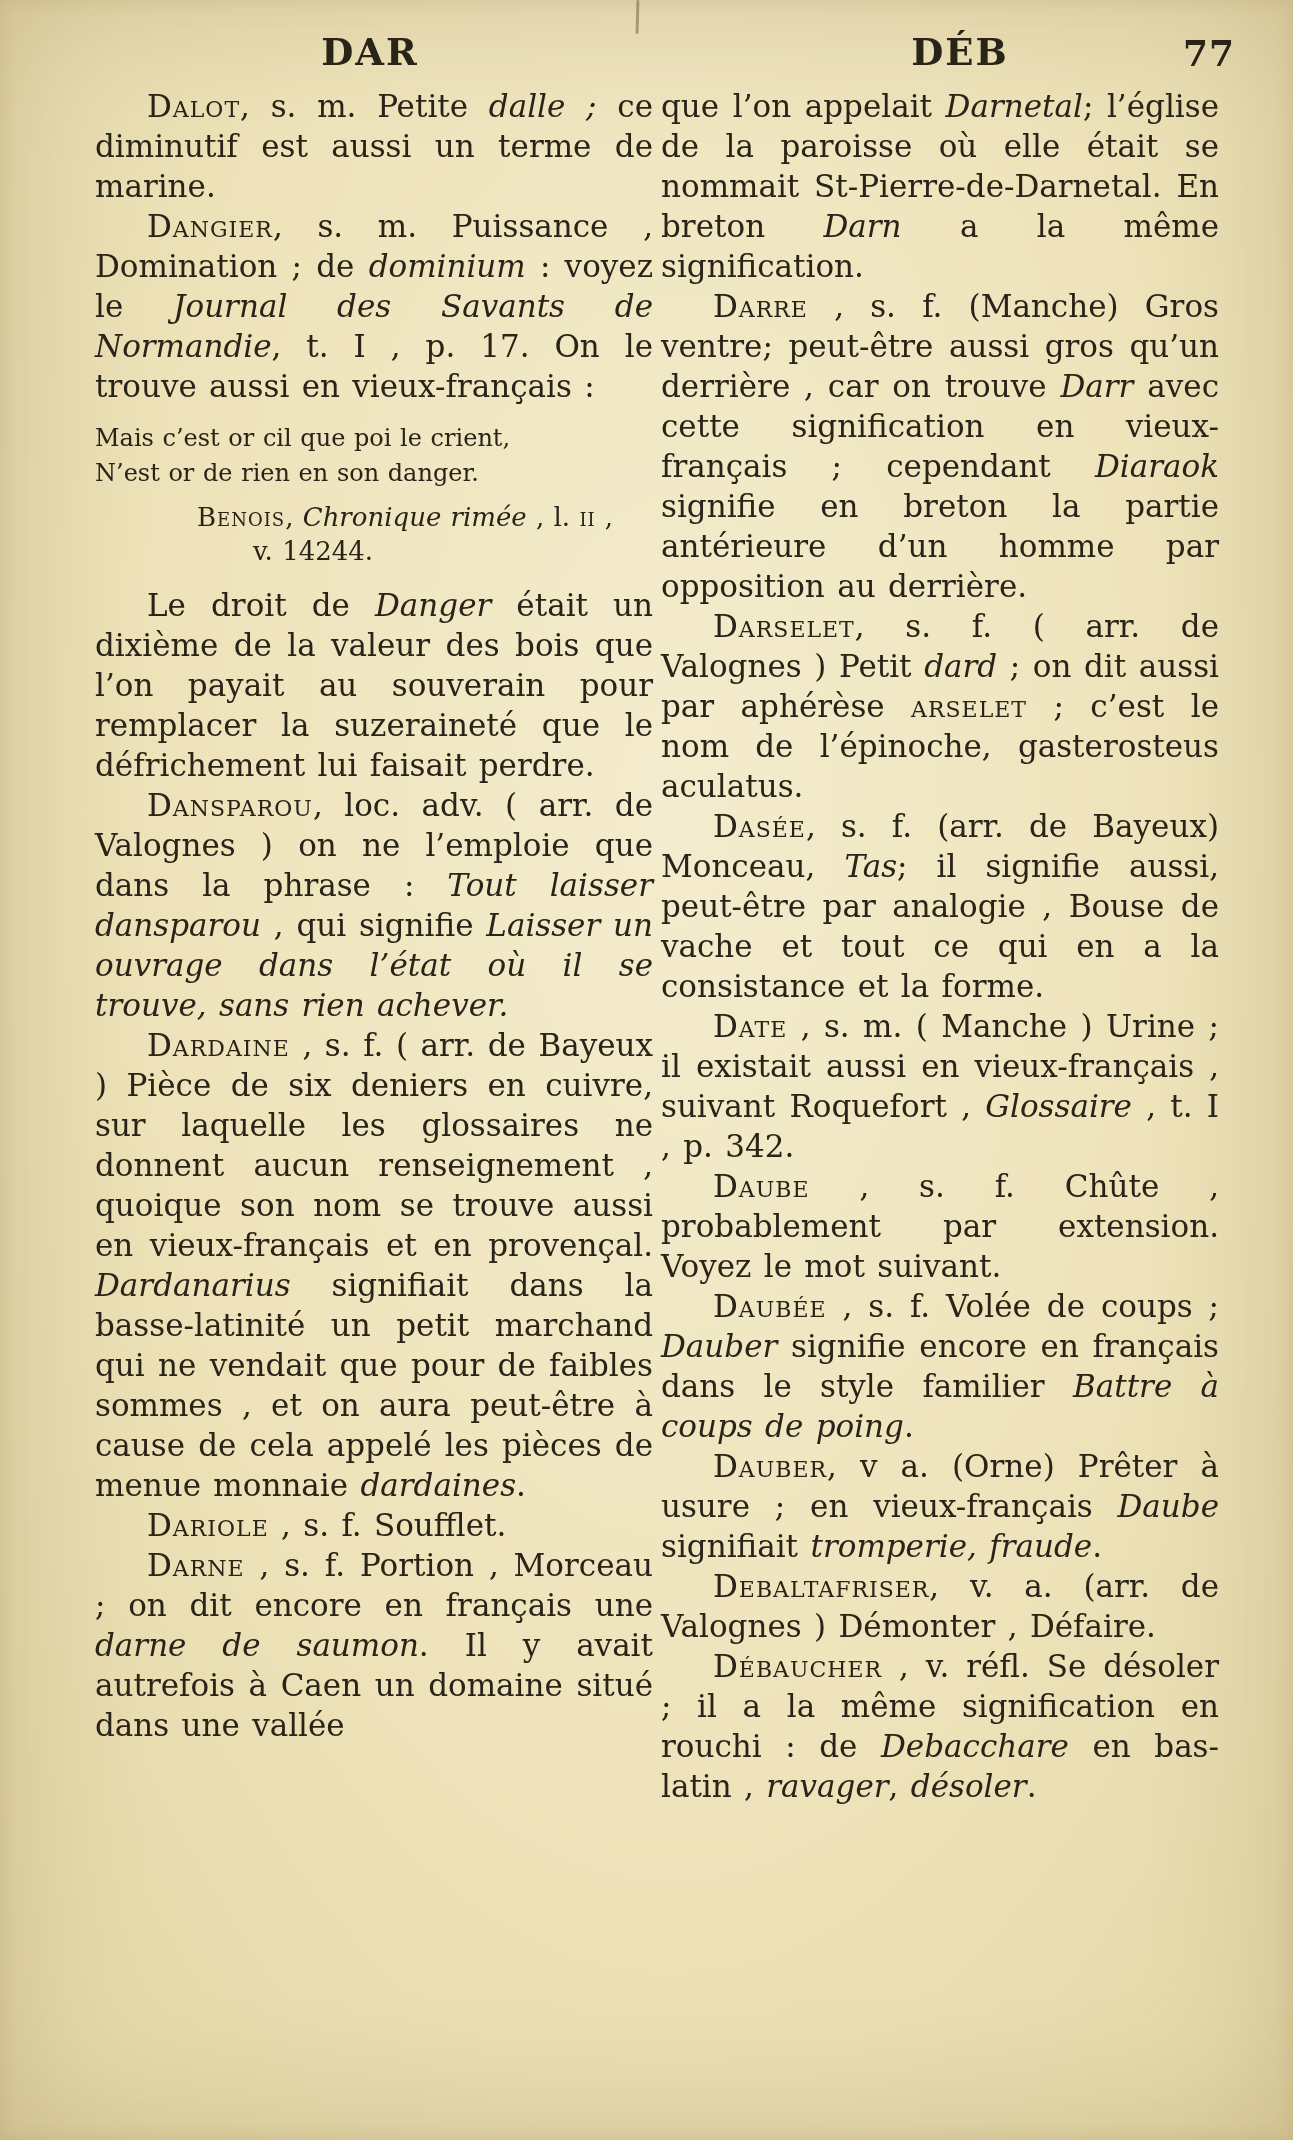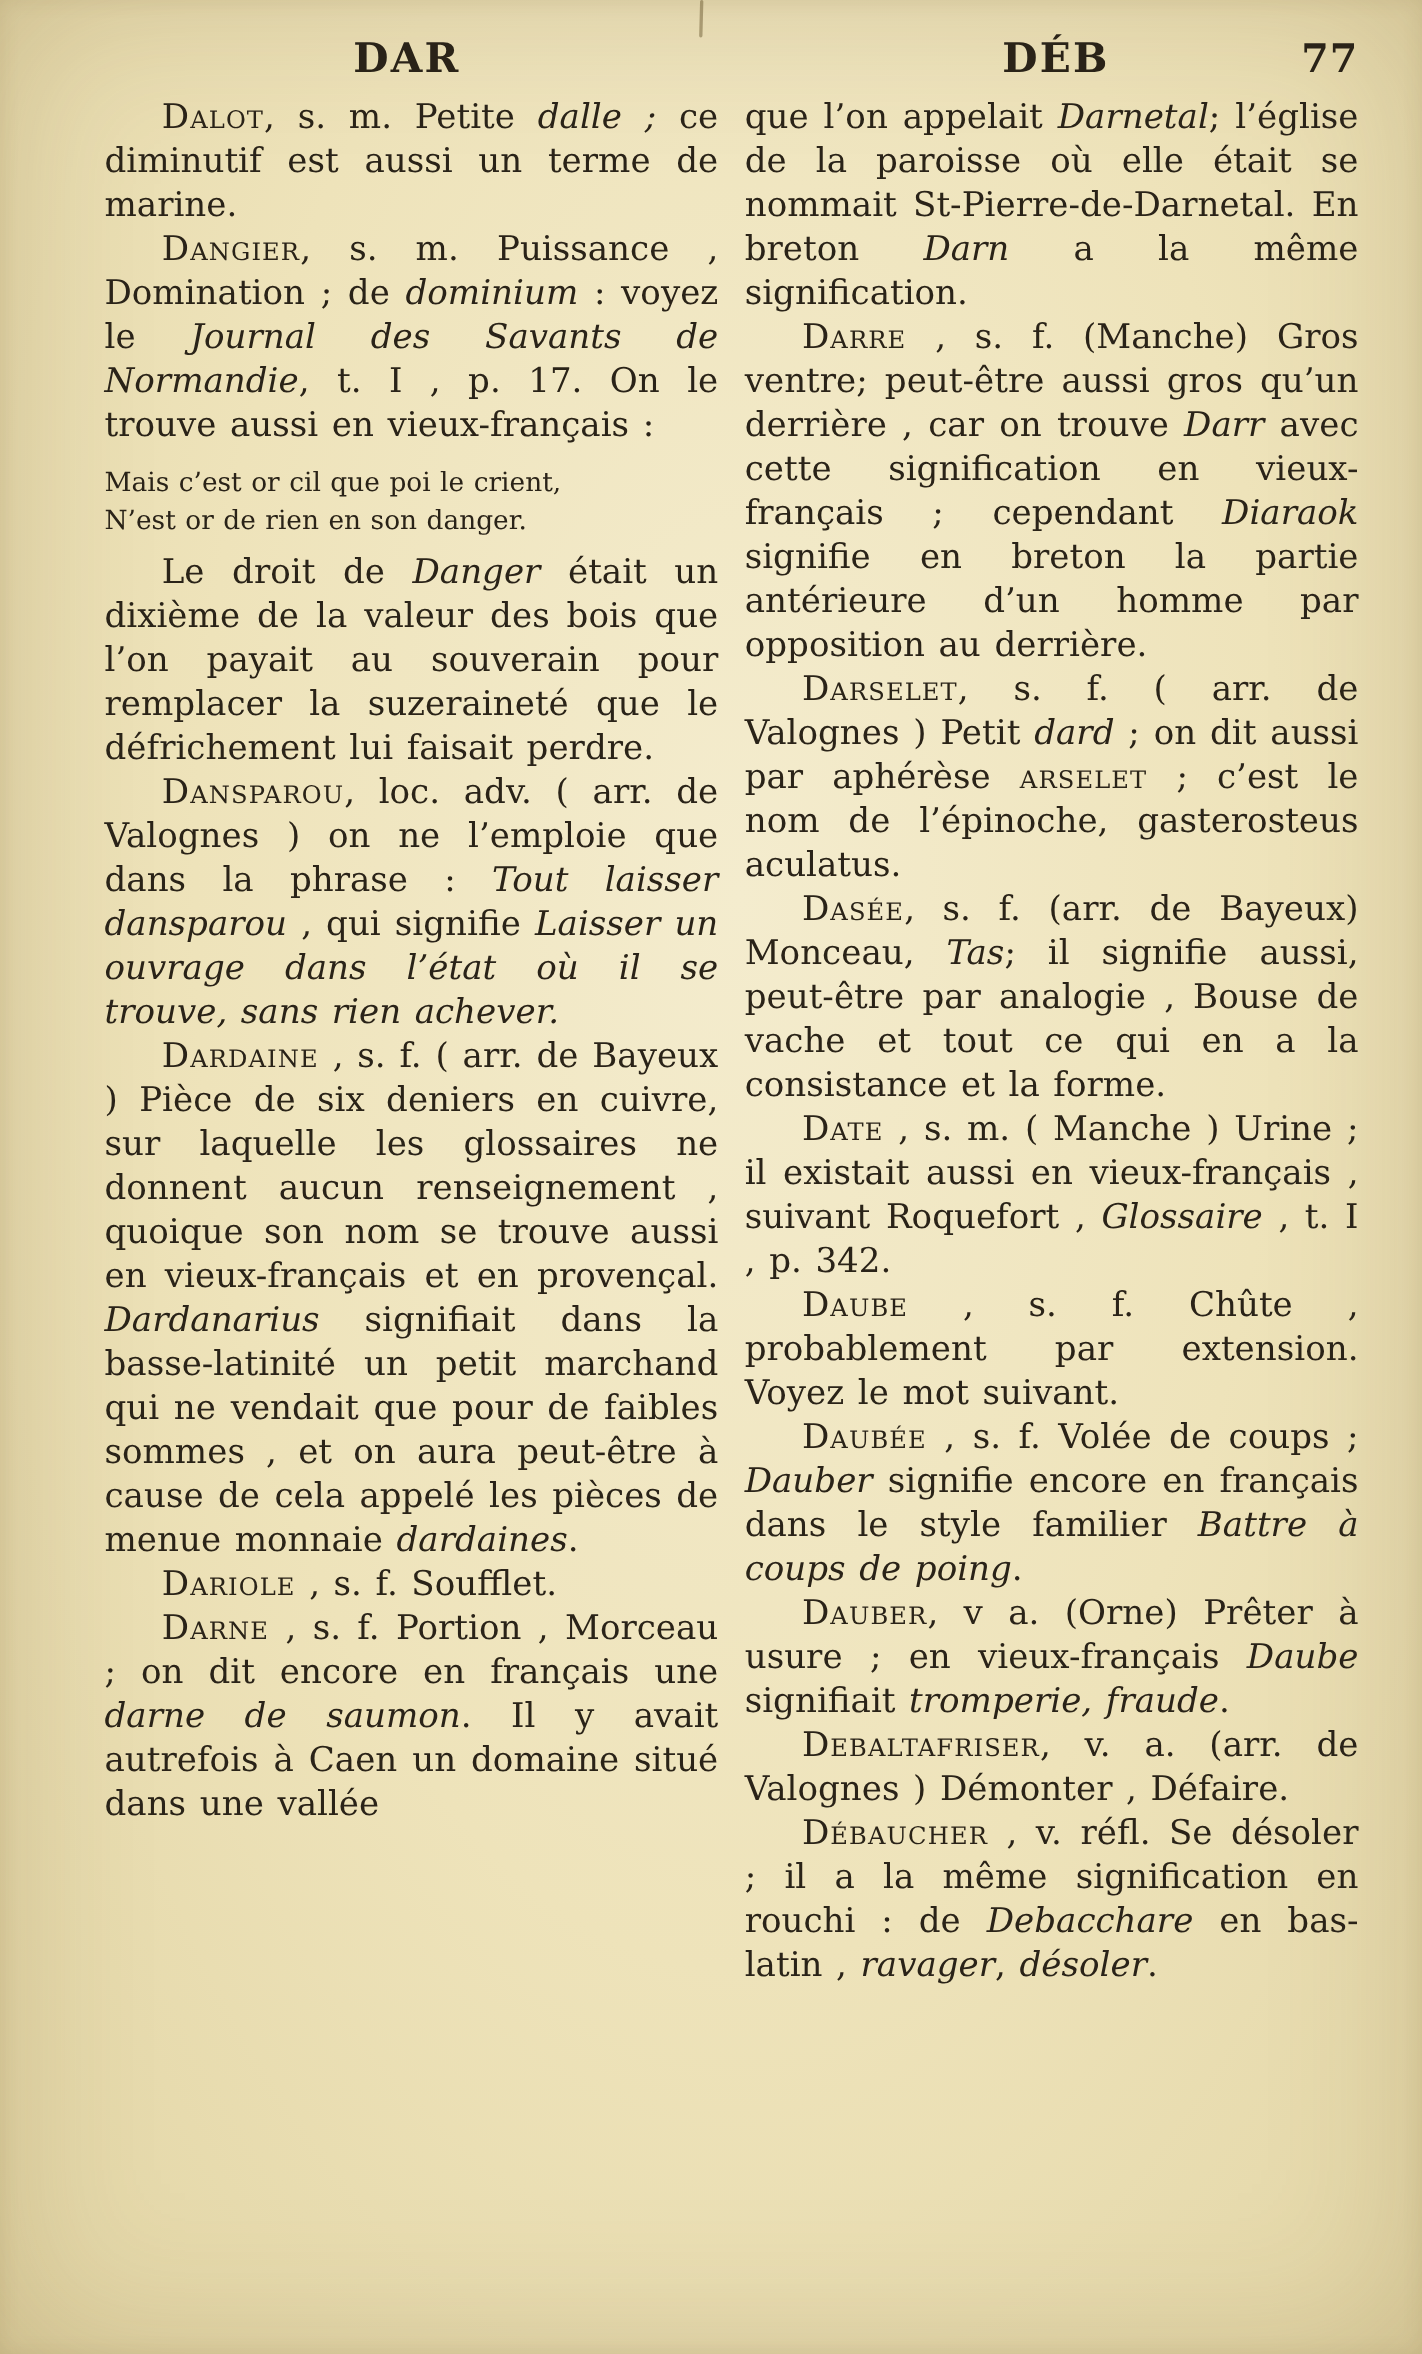--- a/index.html
+++ b/index.html
@@ -41,21 +41,21 @@
     right:0;top:2px;
     font-size:36px;
     font-weight:700;
     letter-spacing:1px;
   }
   .cols{
     position:absolute;
     left:95px;top:86px;
     width:1140px;
     display:flex;
-    gap:24px;
+    gap:8px;
   }
   .col{
     width:558px;
     font-size:31px;
     line-height:40px;
     word-spacing:2.5px;
   }
   .block{text-align:justify;}
   .entry,.para{text-indent:52px;}
   .cont{text-indent:0;}
@@ -100,20 +100,24 @@
   </header>
 
   <main class="cols">
     <div class="col">
         <div class="block entry"><span class="sc">Dalot</span><span>, s. m. Petite </span><span class="it">dalle ;</span><span> ce diminutif est aussi un terme de marine.</span></div>
         <div class="block entry"><span class="sc">Dangier</span><span>, s. m. Puissance , Domination ; de </span><span class="it">dominium</span><span> : voyez le </span><span class="it">Journal des Savants de Normandie</span><span>, t. I , p. 17. On le trouve aussi en vieux-français :</span></div>
         <div class="block verse">
           <div class="ln ln0"><span>Mais c’est or cil que poi le crient,</span></div>
           <div class="ln ln1"><span>N’est or de rien en son danger.</span></div>
         </div>
+        <div class="block cite">
+          <div class="ln ln0"><span class="sc">Benois</span><span>, </span><span class="it">Chronique rimée</span><span> , l. </span><span class="sc">ii</span><span> ,</span></div>
+          <div class="ln ln1"><span>v. 14244.</span></div>
+        </div>
         <div class="block para"><span>Le droit de </span><span class="it">Danger</span><span> était un dixième de la valeur des bois que l’on payait au souverain pour remplacer la suzeraineté que le défrichement lui faisait perdre.</span></div>
         <div class="block entry"><span class="sc">Dansparou</span><span>, loc. adv. ( arr. de Valognes ) on ne l’emploie que dans la phrase : </span><span class="it">Tout laisser dansparou</span><span> , qui signifie </span><span class="it">Laisser un ouvrage dans l’état où il se trouve, sans rien achever.</span></div>
         <div class="block entry"><span class="sc">Dardaine</span><span> , s. f. ( arr. de Bayeux ) Pièce de six deniers en cuivre, sur laquelle les glossaires ne donnent aucun renseignement , quoique son nom se trouve aussi en vieux-français et en provençal. </span><span class="it">Dardanarius</span><span> signifiait dans la basse-latinité un petit marchand qui ne vendait que pour de faibles sommes , et on aura peut-être à cause de cela appelé les pièces de menue monnaie </span><span class="it">dardaines</span><span>.</span></div>
         <div class="block entry"><span class="sc">Dariole</span><span> , s. f. Soufflet.</span></div>
         <div class="block entry"><span class="sc">Darne</span><span> , s. f. Portion , Morceau ; on dit encore en français une </span><span class="it">darne de saumon</span><span>. Il y avait autrefois à Caen un domaine situé dans une vallée</span></div>
       </div>
     <div class="col">
         <div class="block cont"><span>que l’on appelait </span><span class="it">Darnetal</span><span>; l’église de la paroisse où elle était se nommait St-Pierre-de-Darnetal. En breton </span><span class="it">Darn</span><span> a la même signification.</span></div>
         <div class="block entry"><span class="sc">Darre</span><span> , s. f. (Manche) Gros ventre; peut-être aussi gros qu’un derrière , car on trouve </span><span class="it">Darr</span><span> avec cette signification en vieux-français ; cependant </span><span class="it">Diaraok</span><span> signifie en breton la partie antérieure d’un homme par opposition au derrière.</span></div>
         <div class="block entry"><span class="sc">Darselet</span><span>, s. f. ( arr. de Valognes ) Petit </span><span class="it">dard</span><span> ; on dit aussi par aphérèse </span><span class="sc">arselet</span><span> ; c’est le nom de l’épinoche, gasterosteus aculatus.</span></div>

